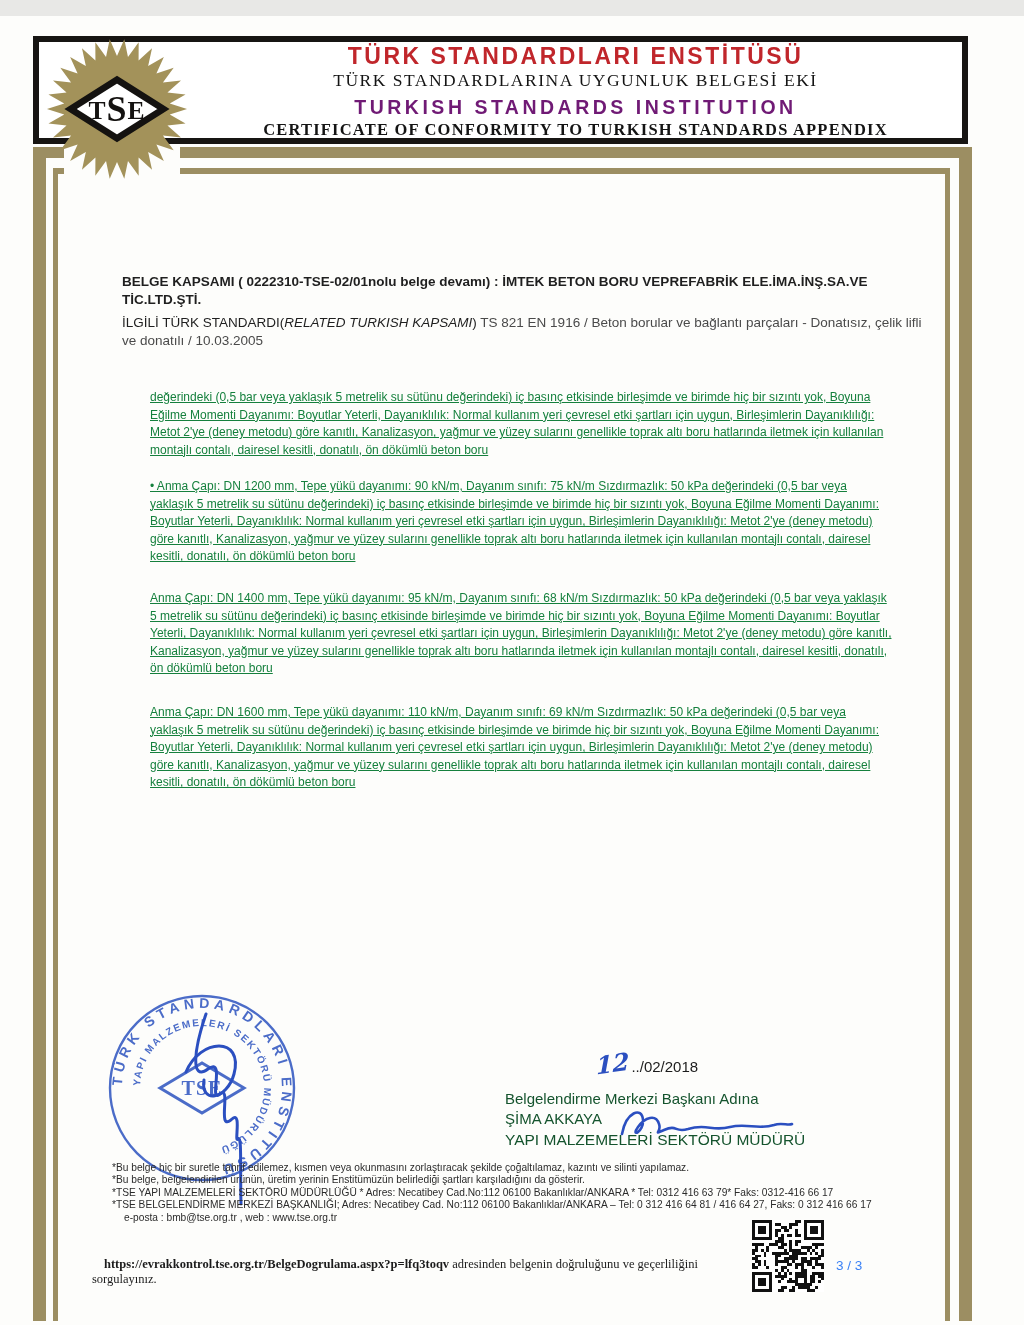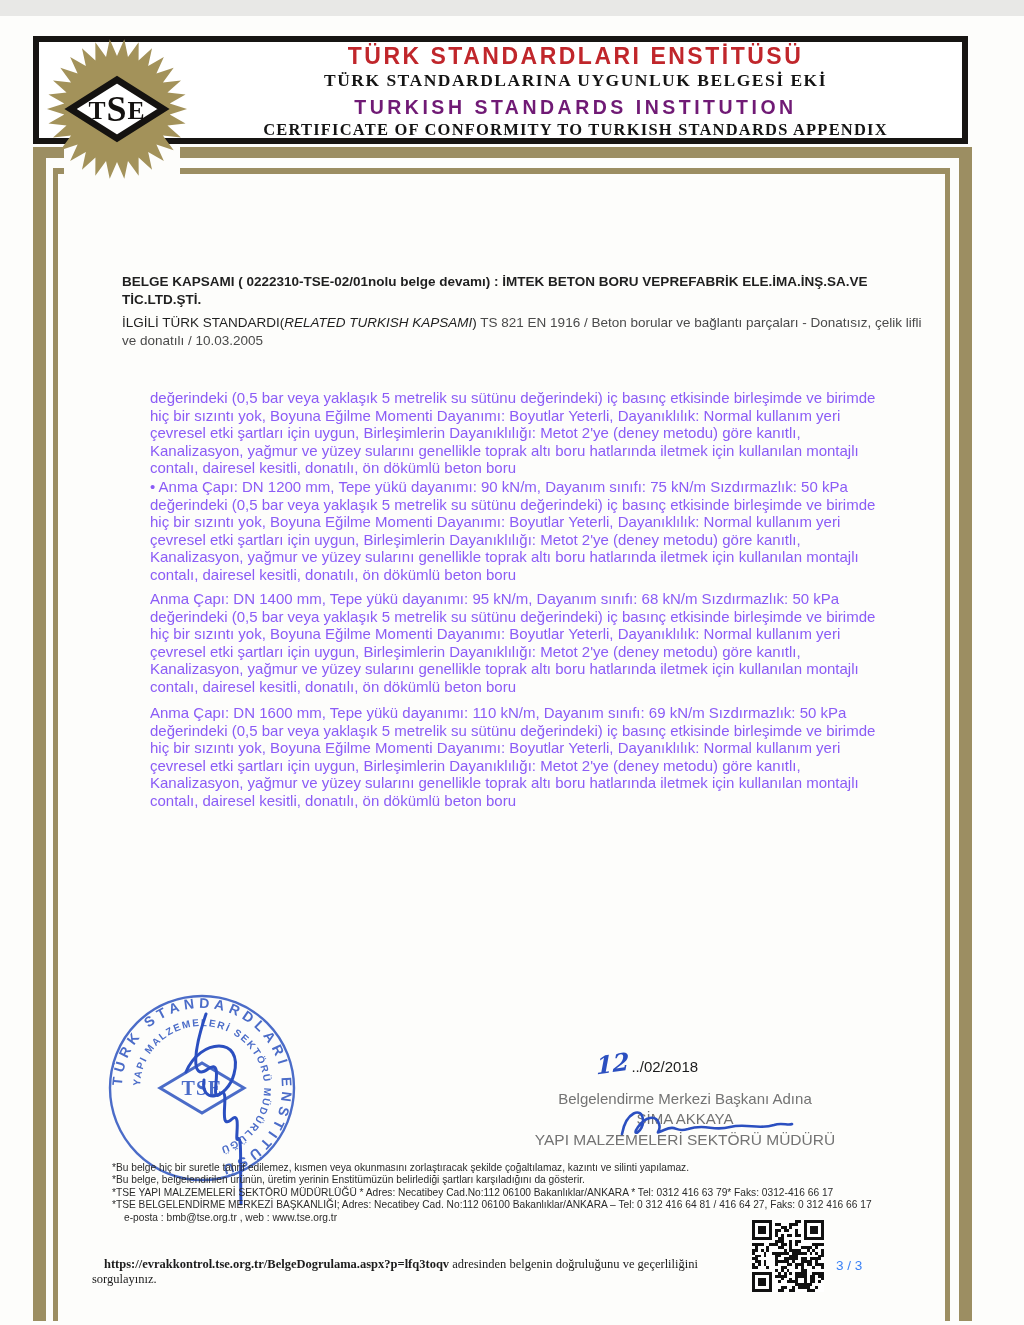--- a/index.html
+++ b/index.html
@@ -9,48 +9,48 @@
     margin:16px auto;
   }
   
   .header-box{
     position:absolute; left:33px; top:20px; width:935px; height:108px;
     border:6px solid #171513; box-sizing:border-box; background:#fff;
     display:flex; flex-direction:column; justify-content:center; align-items:center;
     padding-left:150px; padding-top:2px;
   }
   .h-tr1{font-size:23px; font-weight:bold; letter-spacing:2.5px; color:#c0262b; line-height:26px;}
-  .h-tr2{font-family:"Liberation Serif",serif; font-size:17.5px; font-weight:bold; letter-spacing:1.5px; color:#141414; line-height:22px;}
+  .h-tr2{font-family:"Liberation Serif",serif; font-size:17.5px; font-weight:normal; letter-spacing:1.5px; color:#141414; line-height:22px;}
   .h-en1{font-size:19.5px; font-weight:bold; letter-spacing:3.5px; color:#701a75; line-height:23px; margin-top:5px;}
   .h-en2{font-family:"Liberation Serif",serif; font-size:16.5px; font-weight:bold; letter-spacing:1.2px; color:#141414; line-height:21px;}
   
   .gold-outer{
     position:absolute; left:33px; top:131px; width:939px; height:1174px; box-sizing:border-box;
     border-top:11px solid #9c8e62; border-left:13px solid #9c8e62; border-right:13px solid #9c8e62;
   }
   .gold-inner{
     position:absolute; left:53px; top:152px; width:897px; height:1153px; box-sizing:border-box;
     border-top:6px solid #9c8e62; border-left:5px solid #9c8e62; border-right:5px solid #9c8e62;
   }
   .logo-halo{position:absolute; left:64px; top:128px; width:116px; height:48px; background:#fdfdfb;}
   .tse-logo{position:absolute; left:46px; top:22px; width:142px; height:142px;}
   
   .scope{position:absolute; left:122px; top:257px; width:800px; font-size:13.5px; line-height:18px;}
   .scope .b{font-weight:bold;}
   .scope .std{margin-top:5px; font-weight:normal;}
   .scope .it{font-style:italic;}
   .scope .val{color:#4a4a4a;}
-  .para{position:absolute; left:150px; width:742px; font-size:15px; line-height:17.6px; color:#8b5cf6; text-align:left;}
+  .para{position:absolute; left:150px; width:742px; font-size:12px; line-height:17.6px; color:#15803d; text-align:left;text-decoration:underline;}
   
   .dateline{position:absolute; left:596px; top:1038px; width:220px; font-size:15px; color:#1c1c1c;}
   .hand-date{
     display:inline-block; font-family:"DejaVu Serif",serif; font-style:italic; font-weight:bold;
     color:#2b4fc0; font-size:24px; transform:rotate(-8deg) skewX(-8deg); margin-right:2px; line-height:20px;
   }
-  .signoff{position:absolute; left:505px; top:1072px; width:360px; text-align:center; color:#737373;}
+  .signoff{position:absolute; left:505px; top:1072px; width:360px; color:#14532d;}
   .signoff .l1{font-size:15px; line-height:21px;}
   .signoff .nm{font-size:15px; line-height:20px;}
   .signoff .tt{font-size:15.5px; line-height:22px;}
   .sig-name{position:absolute; left:612px; top:1086px; width:185px; height:45px;}
   
   .stamp{position:absolute; left:103px; top:973px; width:198px; height:198px; opacity:.92;}
   .sig-stamp{position:absolute; left:168px; top:978px; width:110px; height:215px;}
   
   .footnotes{position:absolute; left:112px; top:1146px; width:810px; font-size:10.2px; line-height:12.4px; color:#2b2b2b;}
   .footnotes .indent{padding-left:12px;}

